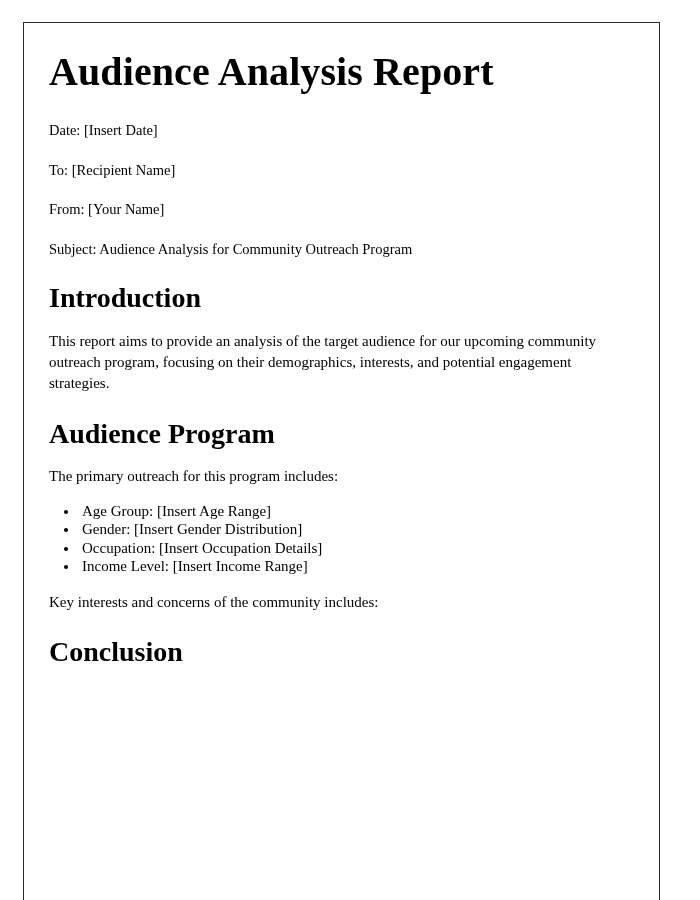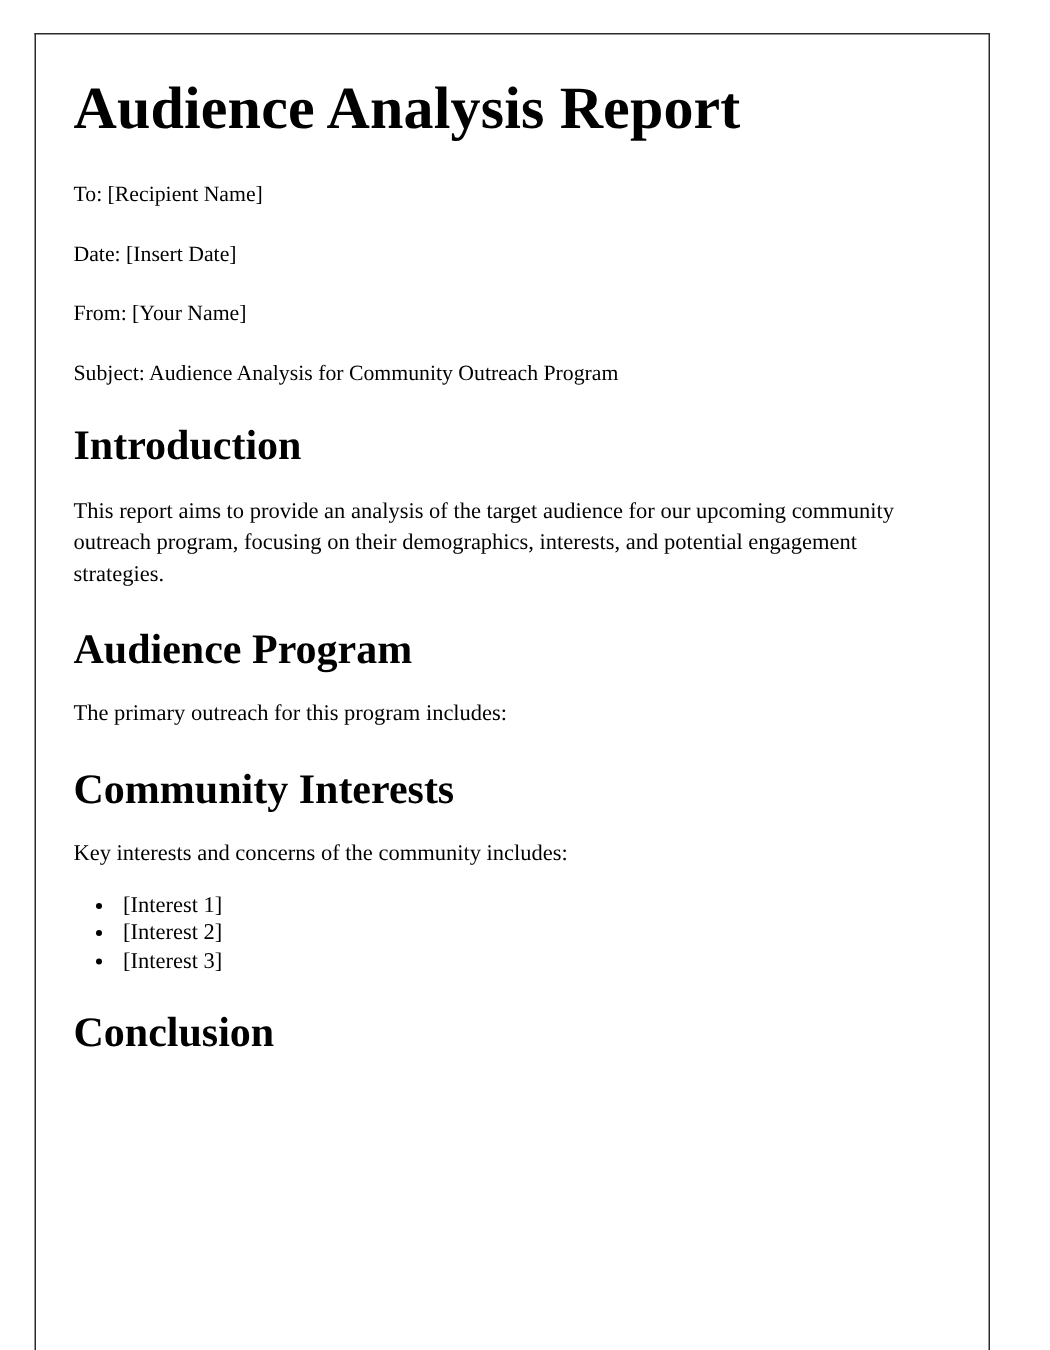--- a/index.html
+++ b/index.html
@@ -80,44 +80,44 @@
   }
 </style>
 </head>
 <body>
 
 <div class="page">
 
   <h1 class="doc-title">Audience Analysis Report</h1>
 
   <div class="meta-block">
+    <p class="meta-line">Date: [Insert Date]</p>
     <p class="meta-line">To: [Recipient Name]</p>
-    <p class="meta-line">Date: [Insert Date]</p>
     <p class="meta-line">From: [Your Name]</p>
     <p class="meta-line">Subject: Audience Analysis for Community Outreach Program</p>
   </div>
 
   <section class="section">
     <h2 class="section-heading">Introduction</h2>
     <p class="body-text">This report aims to provide an analysis of the target audience for our upcoming community outreach program, focusing on their demographics, interests, and potential engagement strategies.</p>
   </section>
 
   <section class="section">
     <h2 class="section-heading">Audience Program</h2>
     <p class="body-text">The primary outreach for this program includes:</p>
+    <ul class="bullet-list">
+      <li>Age Group: [Insert Age Range]</li>
+      <li>Gender: [Insert Gender Distribution]</li>
+      <li>Occupation: [Insert Occupation Details]</li>
+      <li>Income Level: [Insert Income Range]</li>
+    </ul>
   </section>
 
   <section class="section">
-    <h2 class="section-heading">Community Interests</h2>
     <p class="body-text">Key interests and concerns of the community includes:</p>
-    <ul class="bullet-list">
-      <li>[Interest 1]</li>
-      <li>[Interest 2]</li>
-      <li>[Interest 3]</li>
-    </ul>
   </section>
 
 
   <section class="section">
     <h2 class="section-heading conclusion-heading">Conclusion</h2>
   </section>
 
 </div>
 
 </body></html>

